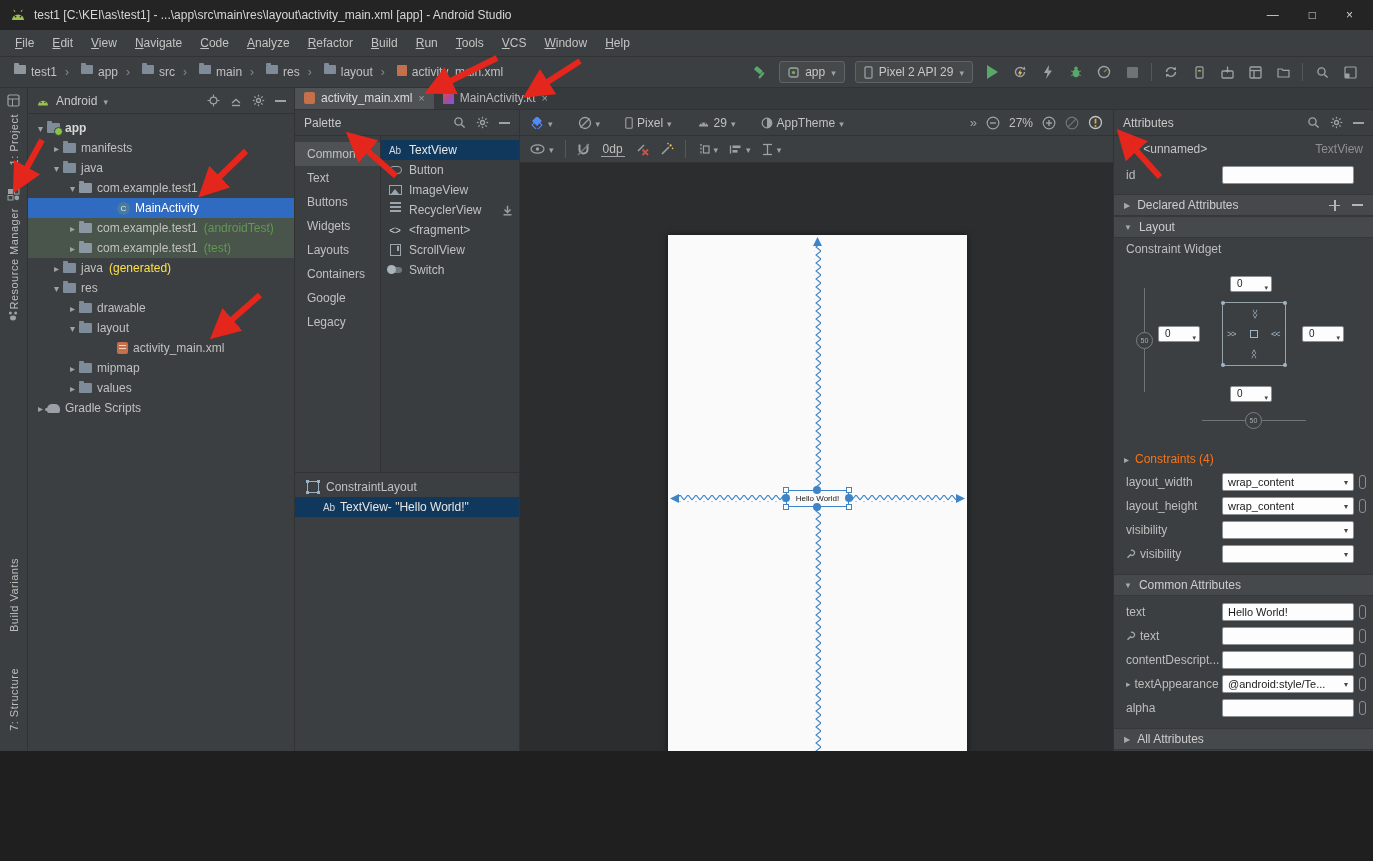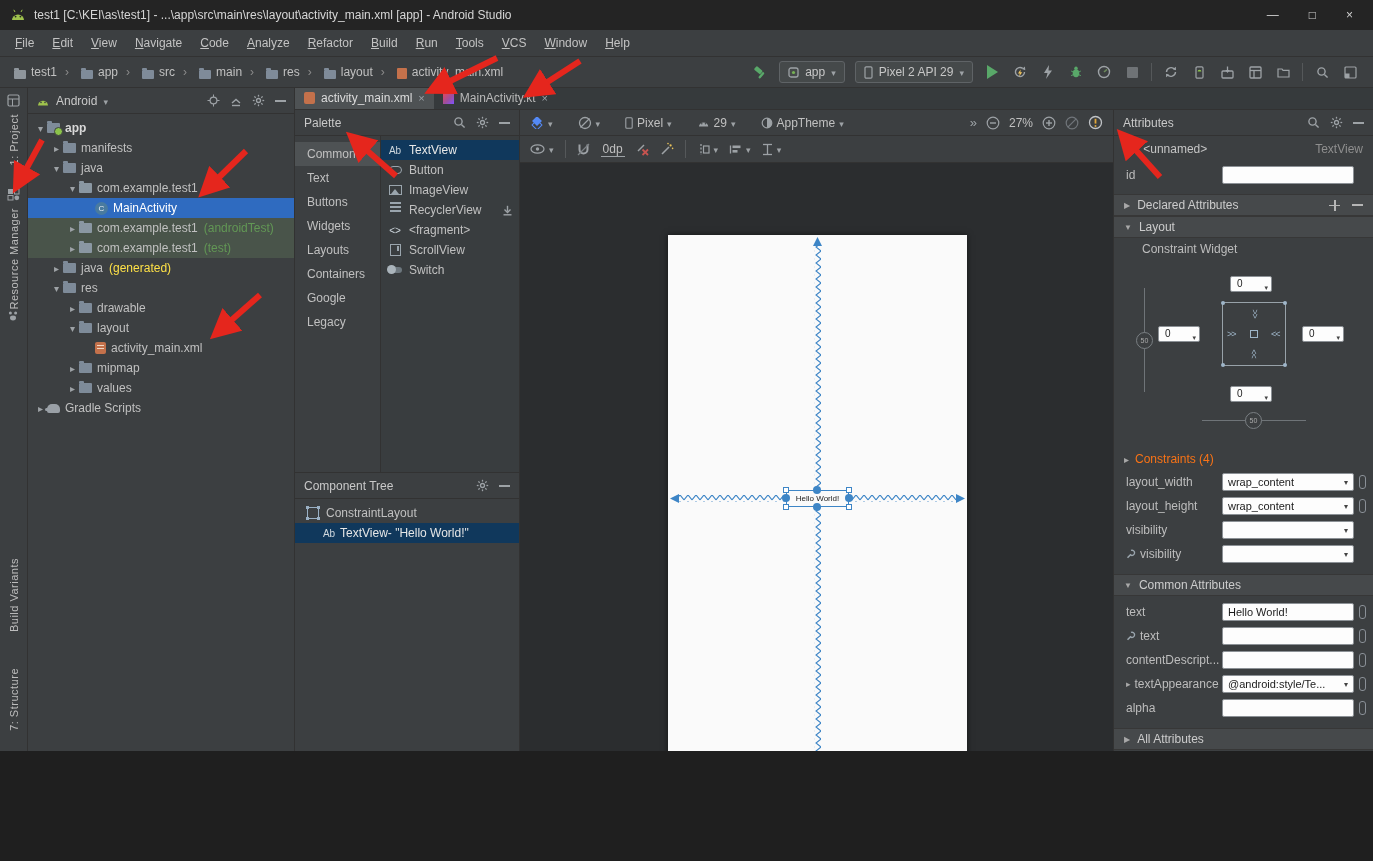--- a/index.html
+++ b/index.html
@@ -14,21 +14,21 @@
 .winctl{margin-left:auto;display:flex;gap:30px;padding-right:10px;color:#d0d0d0}
 
 
 .menubar{position:absolute;left:0;top:30px;right:0;height:27px;background:#3c3f41;display:flex;align-items:center;padding-left:6px;border-bottom:1px solid #323232;z-index:5}
 .menu-item{display:inline-block;padding:4px 9px;color:#c3c3c3}
 .menu-item::first-letter{text-decoration:underline}
 
 
 .toolbar{position:absolute;left:0;top:57px;right:0;height:31px;background:#3c3f41;display:flex;align-items:center;border-bottom:1px solid #323232;padding:0 10px;z-index:5}
 .crumbs{display:flex;align-items:center}
-.crumb{display:flex;align-items:flex-end;gap:5px;padding:0 4px;color:#c0c0c0;white-space:nowrap}
+.crumb{display:flex;align-items:flex-start;gap:5px;padding:0 4px;color:#c0c0c0;white-space:nowrap}
 .crumb+.crumb::before{content:"›";color:#8a8a8a;margin-right:7px}
 .ci{width:12px;height:9px;background:#7f8b99;border-radius:1px;position:relative;flex:0 0 auto}
 .ci::before{content:"";position:absolute;top:-2px;left:0;width:5px;height:2px;background:inherit;border-radius:1px 1px 0 0}
 .ci.mod{background:#8f969c}.ci.appf{background:#7f8b99}
 .ci.file{width:10px;height:11px;background:#c4714b}.ci.file::before{display:none}
 .tbr{margin-left:auto;display:flex;align-items:center;gap:10px;padding-right:4px}
 .combo-d{display:flex;align-items:center;gap:6px;height:22px;border:1px solid #5f6366;border-radius:3px;padding:0 8px;background:#45494a;color:#c7c7c7;white-space:nowrap}
 .arr::before{content:"▾";font-size:9px;color:#9da2a6}
 .divider{width:1px;height:18px;background:#55585a}
 .ic-run{width:0;height:0;border-left:11px solid #59a869;border-top:7px solid transparent;border-bottom:7px solid transparent}
@@ -47,21 +47,21 @@
 .mini-minus{width:11px;height:2px;background:#9da2a6}
 .trow{height:20px;display:flex;align-items:center;white-space:nowrap}
 .trow .chev{width:13px;text-align:center;color:#9da2a6;font-size:10px;flex:0 0 auto}
 .chev.exp::before{content:"▾"}.chev.col::before{content:"▸"}
 .trow .tl{margin-left:5px;color:#c0c0c0}
 .trow .ts{margin-left:6px}
 .ts.green{color:#629755}.ts.gray{color:#fde047}
 .trow.sel{background:#2f6bc0}.trow.sel .tl{color:#fff}
 .trow.test{background:#49544a}
 .trow.bold .tl{font-weight:bold;color:#d8d8d8}
-.lv0{padding-left:6px}.lv1{padding-left:22px}.lv2{padding-left:38px}.lv3{padding-left:54px}
+.lv0{padding-left:6px}.lv1{padding-left:22px}.lv2{padding-left:38px}.lv3{padding-left:76px}
 .tico{flex:0 0 auto}
 .ic-folder{width:13px;height:10px;background:#7e8b99;border-radius:1px;position:relative}
 .ic-folder::before{content:"";position:absolute;top:-2px;left:0;width:5px;height:2px;background:inherit;border-radius:1px 1px 0 0}
 .ic-app::after{content:"";position:absolute;right:-3px;bottom:-3px;width:7px;height:7px;border-radius:50%;background:#8bc34a;border:1px solid #3c3f41}
 .ic-pkg{background:#8a97a2}
 .ic-class{width:13px;height:13px;border-radius:50%;background:#497ba0;color:#e8eef3;font-size:8px;display:flex;align-items:center;justify-content:center}
 .ic-class::before{content:"C"}
 .ic-xml{width:11px;height:12px;background:#c4714b;border-radius:2px;position:relative}
 .ic-xml::before{content:"";position:absolute;left:2px;top:3px;width:7px;height:1px;background:#f1d7c4;box-shadow:0 3px 0 #f1d7c4}
 .ic-gradle{width:13px;height:9px;background:#9aa0a6;border-radius:5px 5px 2px 2px;position:relative}
@@ -136,21 +136,21 @@
 .sec{height:22px;display:flex;align-items:center;padding:0 10px;background:#46494b;border-top:1px solid #373737;border-bottom:1px solid #373737;color:#cicccc;color:#cccccc}
 .sec::before{content:"▶";font-size:8px;color:#a8a8a8;margin-right:7px}
 .sec.open::before{content:"▼"}
 .sec .sp{margin-left:auto;display:flex;gap:12px;align-items:center}
 .pm-plus{position:relative;width:11px;height:11px}
 .pm-plus::before{content:"";position:absolute;left:0;top:5px;width:11px;height:1.6px;background:#b5b5b5}
 .pm-plus::after{content:"";position:absolute;left:5px;top:0;width:1.6px;height:11px;background:#b5b5b5}
 .pm-min{width:11px;height:1.6px;background:#b5b5b5}
 .attr-sub{height:22px;display:flex;align-items:center;padding:0 10px;color:#f97316}
 .attr-sub::before{content:"▸";color:#a8a8a8;margin-right:6px;font-size:10px}
-.cw-label{height:22px;display:flex;align-items:center;padding-left:28px;color:#bdbdbd}
+.cw-label{height:22px;display:flex;align-items:center;padding-left:12px;color:#bdbdbd}
 .cw{position:relative;height:176px;margin-left:12px;width:236px}
 .cw-combo{position:absolute;width:42px;height:16px;background:#fdfdfd;color:#222;font-size:10px;line-height:14px;padding-left:6px;border:1px solid #8c9196;border-radius:2px}
 .cw-combo::after{content:"▾";position:absolute;right:3px;top:4px;font-size:7px;color:#444}
 .cw-box{position:absolute;left:96px;top:42px;width:64px;height:64px;border:1px solid #98a2a9}
 .cw-box i{position:absolute;width:4px;height:4px;border-radius:50%;background:#9fb6c9}
 .cw-center{position:absolute;left:50%;top:50%;width:8px;height:8px;margin:-4px 0 0 -4px;border:1px solid #9fb6c9}
 .spring{position:absolute;color:#9fb6c9;font-size:9px;letter-spacing:-1px;line-height:9px}
 .spring::before{content:">>"}
 .sl{left:4px;top:50%;transform:translateY(-50%)}
 .sr{right:4px;top:50%;transform:translateY(-50%) scaleX(-1)}
@@ -593,41 +593,20 @@
             <span>ScrollView</span>
           </div>
         <div class="pitem">
             <span class="pic">
               <span class="ic-sw"></span>
             </span>
             <span>Switch</span>
           </div>
       </div>
     </div>
-    <div class="hdr">
-      <span>Component Tree</span>
-      <span class="sp">
-        <span>
-            <svg width="13" height="13" viewBox="0 0 13 13">
-              <circle cx="6.5" cy="6.5" r="2" fill="none" stroke="#9da2a6" stroke-width="1.3"></circle>
-              <g stroke="#9da2a6" stroke-width="1.3">
-                <line x1="6.5" y1="0.8" x2="6.5" y2="2.6"></line>
-                <line x1="6.5" y1="10.4" x2="6.5" y2="12.2"></line>
-                <line x1="0.8" y1="6.5" x2="2.6" y2="6.5"></line>
-                <line x1="10.4" y1="6.5" x2="12.2" y2="6.5"></line>
-                <line x1="2.4" y1="2.4" x2="3.7" y2="3.7"></line>
-                <line x1="9.3" y1="9.3" x2="10.6" y2="10.6"></line>
-                <line x1="2.4" y1="10.6" x2="3.7" y2="9.3"></line>
-                <line x1="9.3" y1="3.7" x2="10.6" y2="2.4"></line>
-              </g>
-            </svg>
-          </span>
-        <span class="mini-minus"></span>
-      </span>
-    </div>
     <div class="ct-body">
       <div class="ctrow" style="padding-left:8px">
           <span class="tico ic-cl" style="margin-right:7px;margin-left:4px"></span>
           <span>ConstraintLayout</span>
         </div>
       <div class="ctrow sel" style="padding-left:26px">
           <span class="pic" style="margin-right:3px">Ab</span>
           <span>TextView- "Hello World!"</span>
         </div>
     </div>

